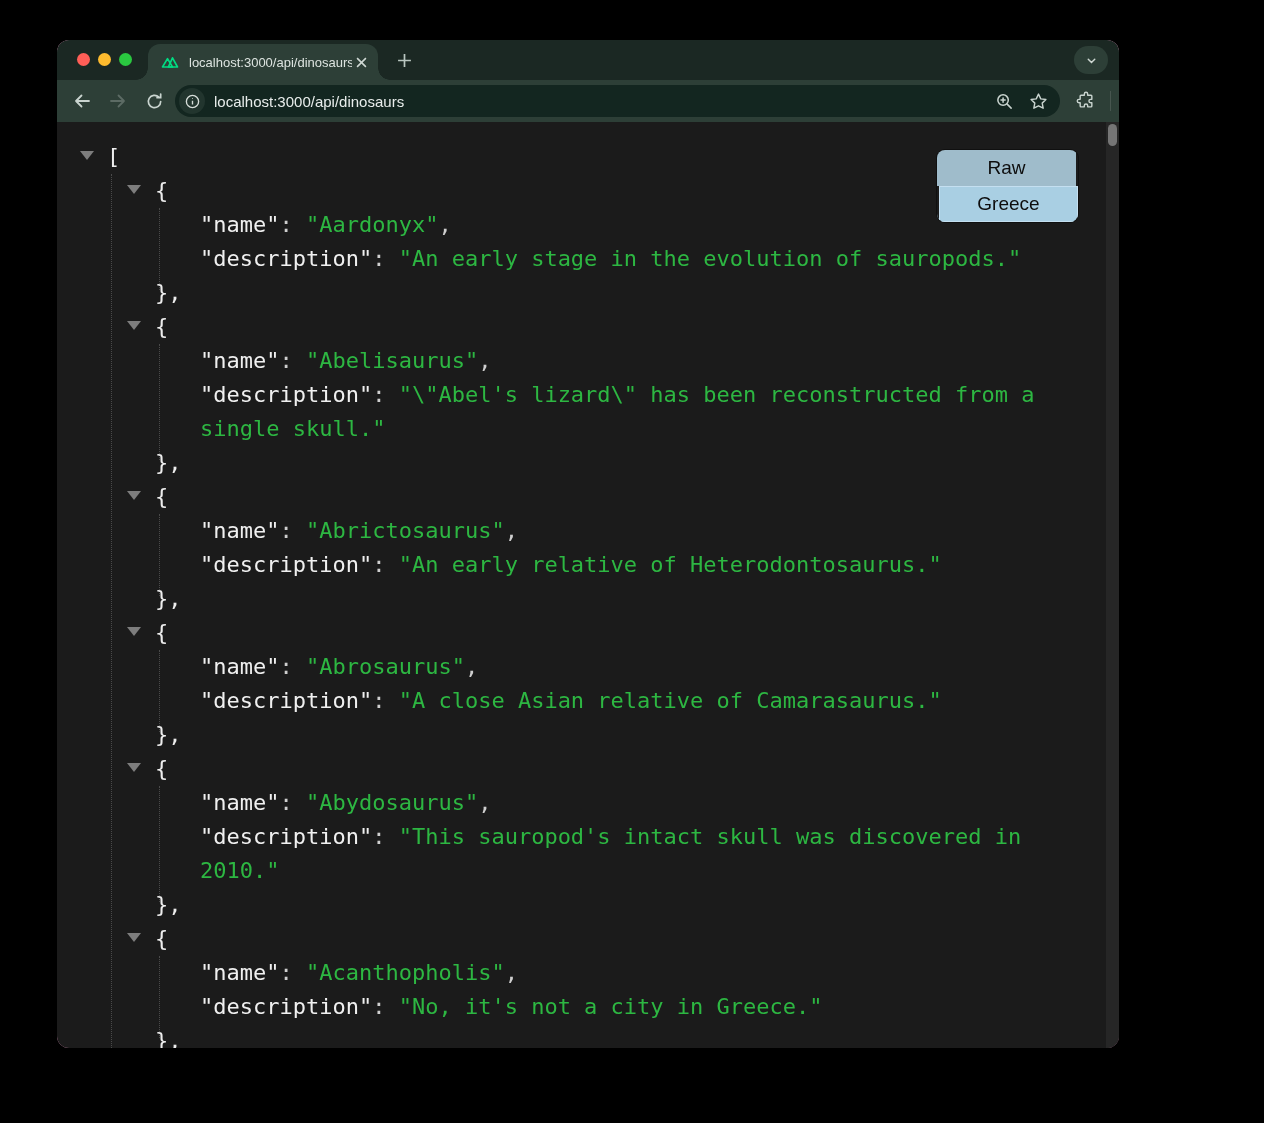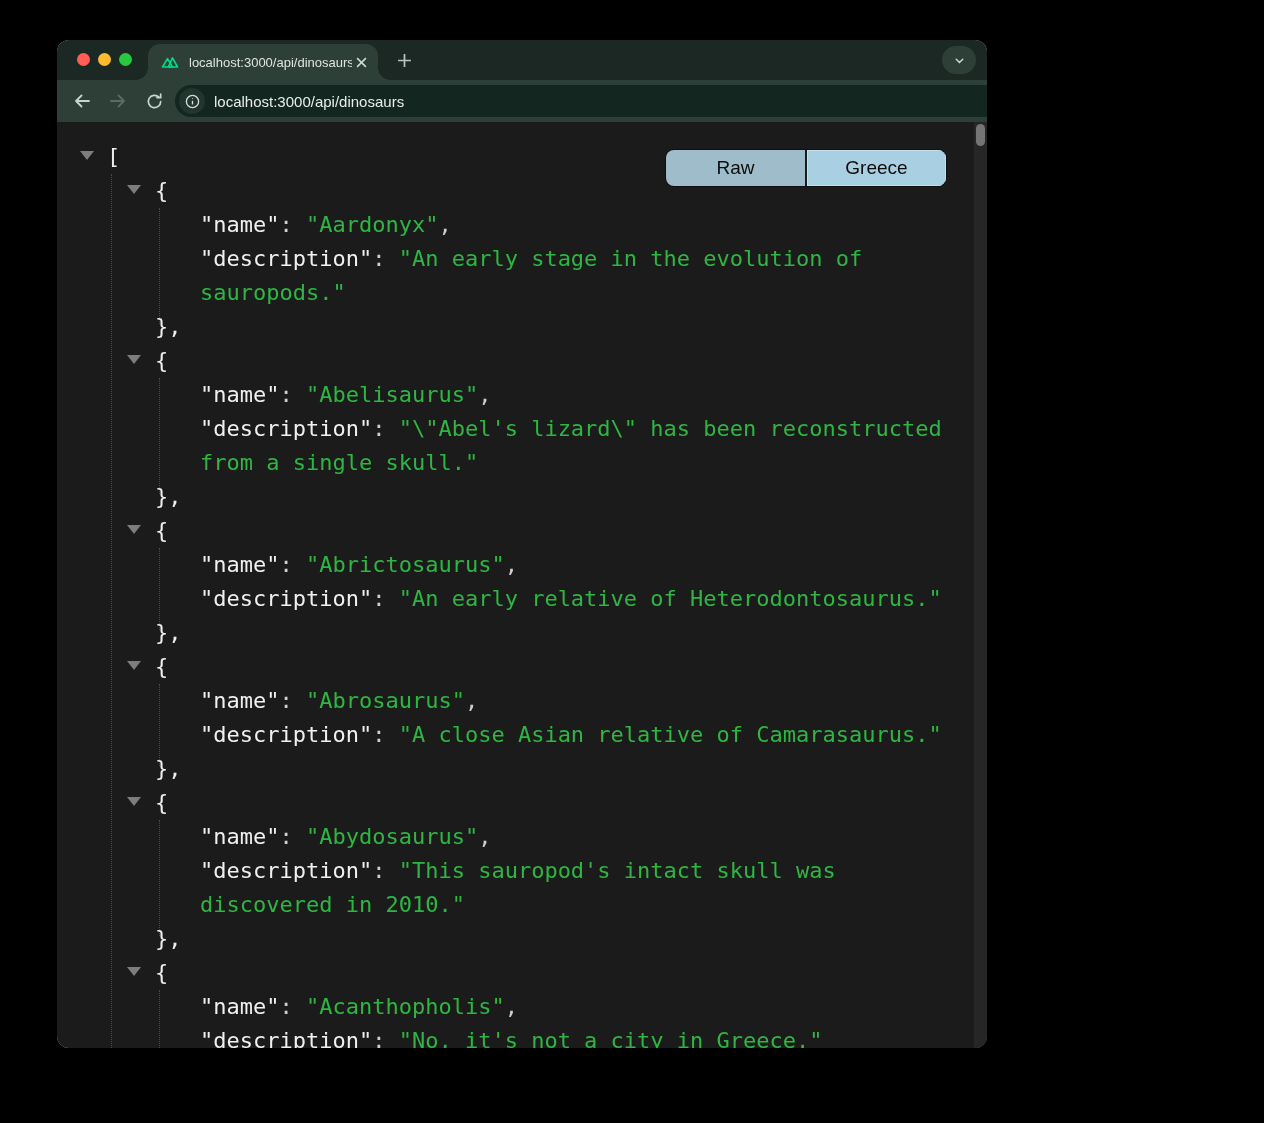--- a/index.html
+++ b/index.html
@@ -1,17 +1,17 @@
 <!DOCTYPE html>
 <html><head>
 <meta charset="utf-8">
 <style>
   html,body{margin:0;padding:0;background:#000;width:1264px;height:1123px;overflow:hidden;
     font-family:"Liberation Sans",sans-serif;}
-  .window{position:absolute;left:57px;top:40px;width:930px;height:1008px;border-radius:12px;
+  .window{position:absolute;left:57px;top:40px;width:1062px;height:1008px;border-radius:12px;
     overflow:hidden;background:#f9a8d4;}
 
   
   .tabstrip{position:relative;height:40px;background:#1b2823;}
   .traffic{position:absolute;left:20px;top:13px;display:flex;gap:8px;}
   .dot{width:13px;height:13px;border-radius:50%;}
   .dot.red{background:#ff5e57}.dot.yellow{background:#febb2e}.dot.green{background:#2ac840}
   .tab{position:absolute;left:91px;top:4px;width:230px;height:36px;background:#2d3f37;
     border-radius:12px 12px 0 0;display:flex;align-items:center;padding:0 8px 0 12px;box-sizing:border-box;}
   .tab::before{content:"";position:absolute;left:-12px;bottom:0;width:12px;height:12px;
@@ -42,21 +42,21 @@
   .sep{width:1px;height:20px;background:#47564f;margin:0 10px 0 12px;flex:0 0 auto;}
   .avatar{width:26px;height:26px;border-radius:50%;flex:0 0 auto;border:none;
     background:conic-gradient(#4f7fbf 0 90deg,#d0e4f0 90deg 150deg,#b8744e 150deg 215deg,#4e8a52 215deg 290deg,#caa06a 290deg 360deg);}
   .kebab{margin-left:10px;}
 
   
   .content{position:absolute;top:82px;left:0;right:0;bottom:0;background:#1b1b1b;overflow:hidden;}
   .scrollbar{position:absolute;top:0;right:0;width:13px;height:100%;background:#262626;}
   .scroll-thumb{position:absolute;top:2px;left:2px;width:9px;height:22px;border-radius:4.5px;background:#757575;}
   .view-toggle{position:absolute;top:28px;right:41px;display:flex;border-radius:8px;overflow:hidden;
-    box-shadow:0 0 0 1px #101010;z-index:5;}
+    box-shadow:0 0 0 1px #101010;z-index:5;flex-direction:column;}
   .toggle-btn{width:139px;height:36px;display:flex;align-items:center;justify-content:center;
     font-size:19px;color:#0d0d0d;font-family:"Liberation Sans",sans-serif;}
   .toggle-btn.raw{background:#9fbccb;}
   .toggle-btn.parsed{background:#a9cfe3;border-left:2px solid #1b1b1b;box-shadow:inset 0 0 0 1px #c4dff0;}
 
   .json-root{position:absolute;top:0;left:0;right:13px;bottom:0;padding-top:18px;
     font-family:"DejaVu Sans Mono",monospace;font-size:22px;line-height:34px;color:#d9d9d9;}
   .root-guide{position:absolute;left:54px;top:52px;bottom:0;width:0;border-left:1px dotted #4a4a4a;}
   .jline{position:relative;}
   .jline.root{padding-left:50px;}

